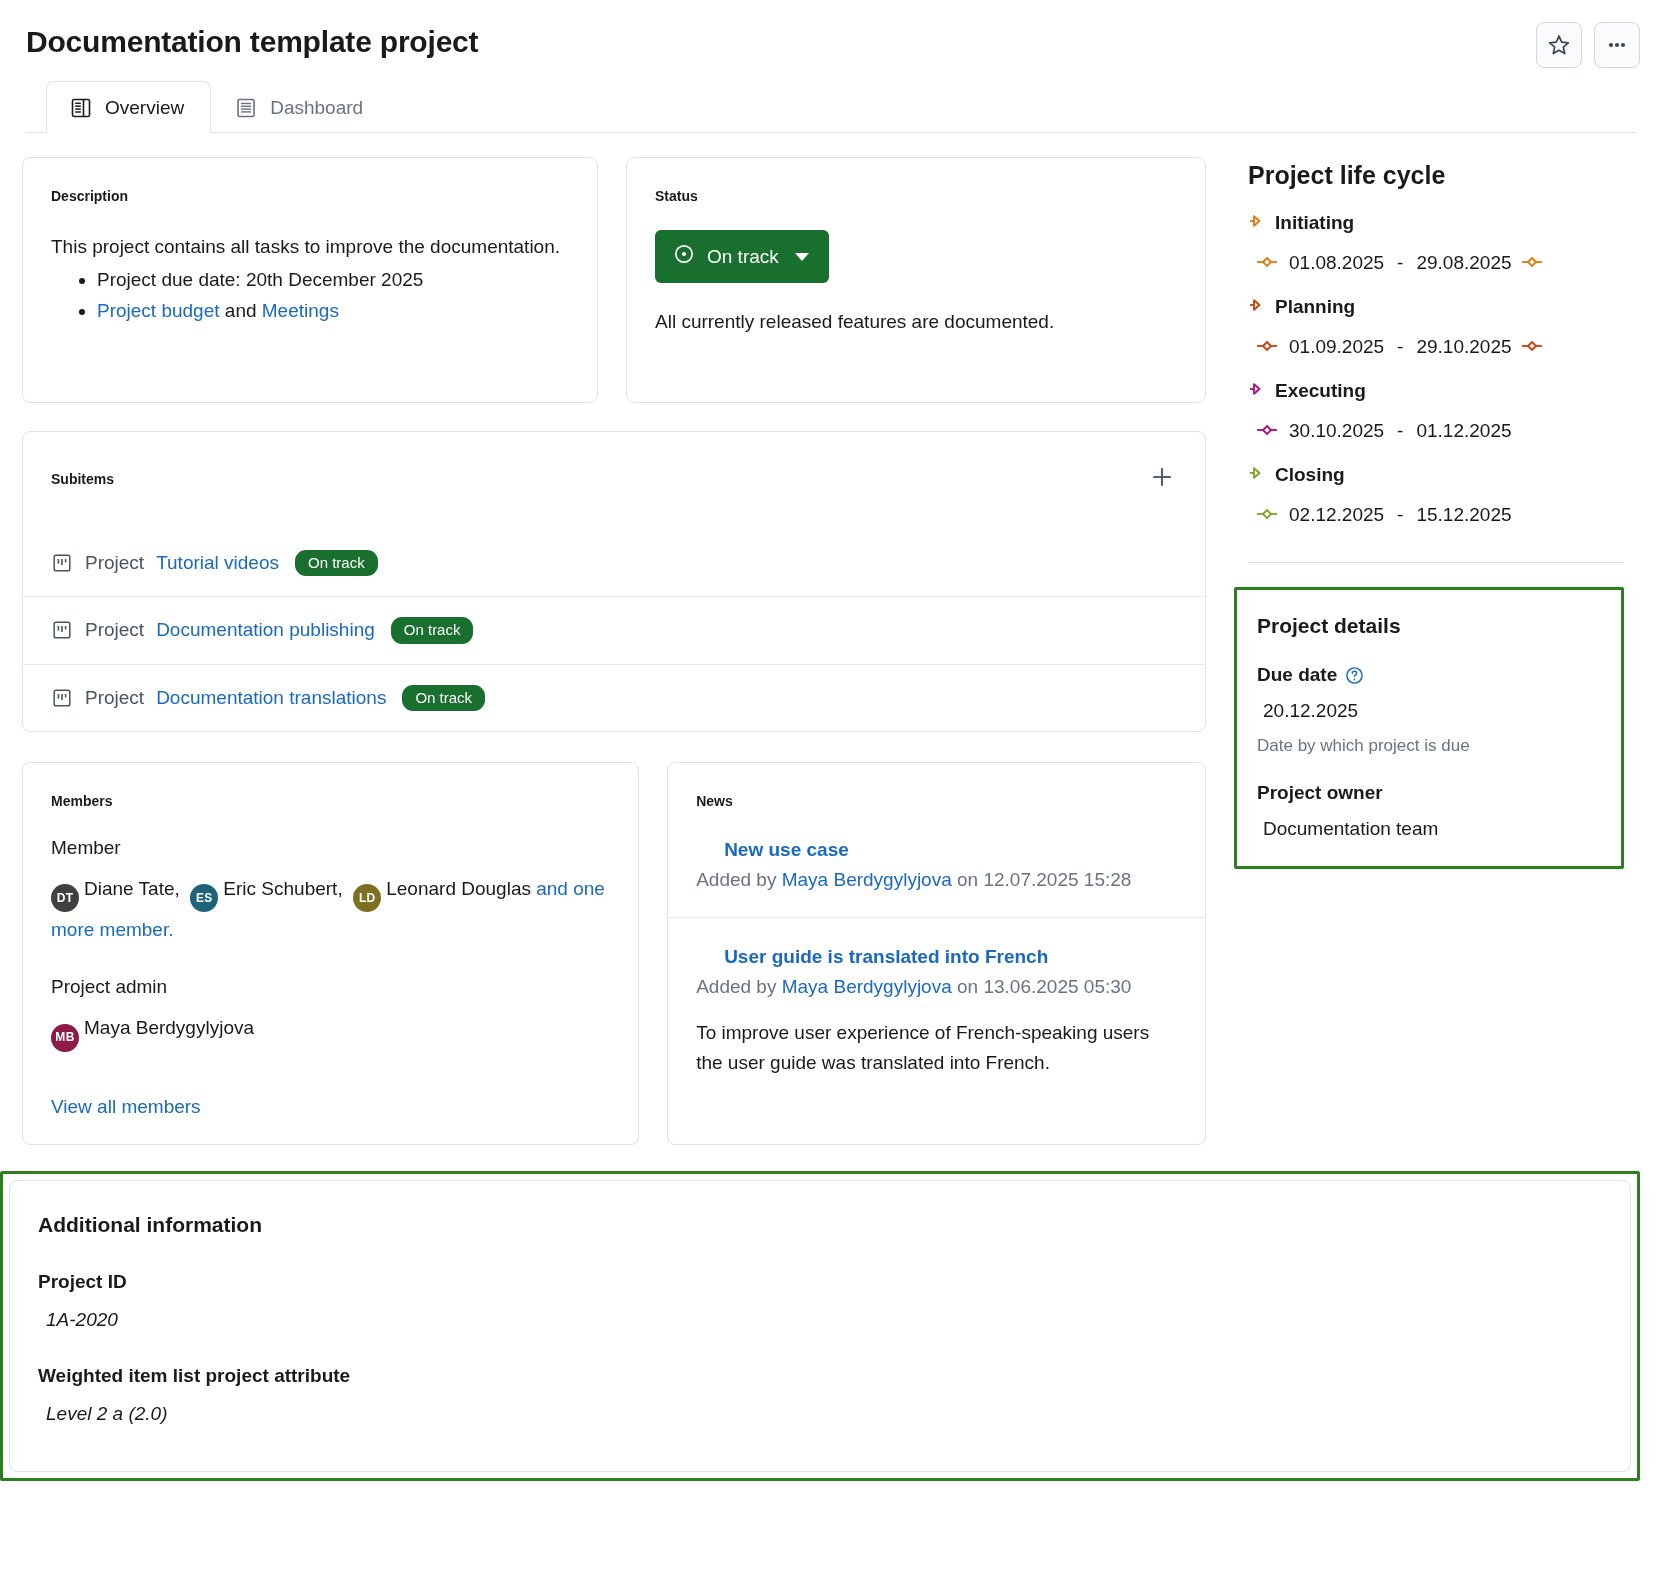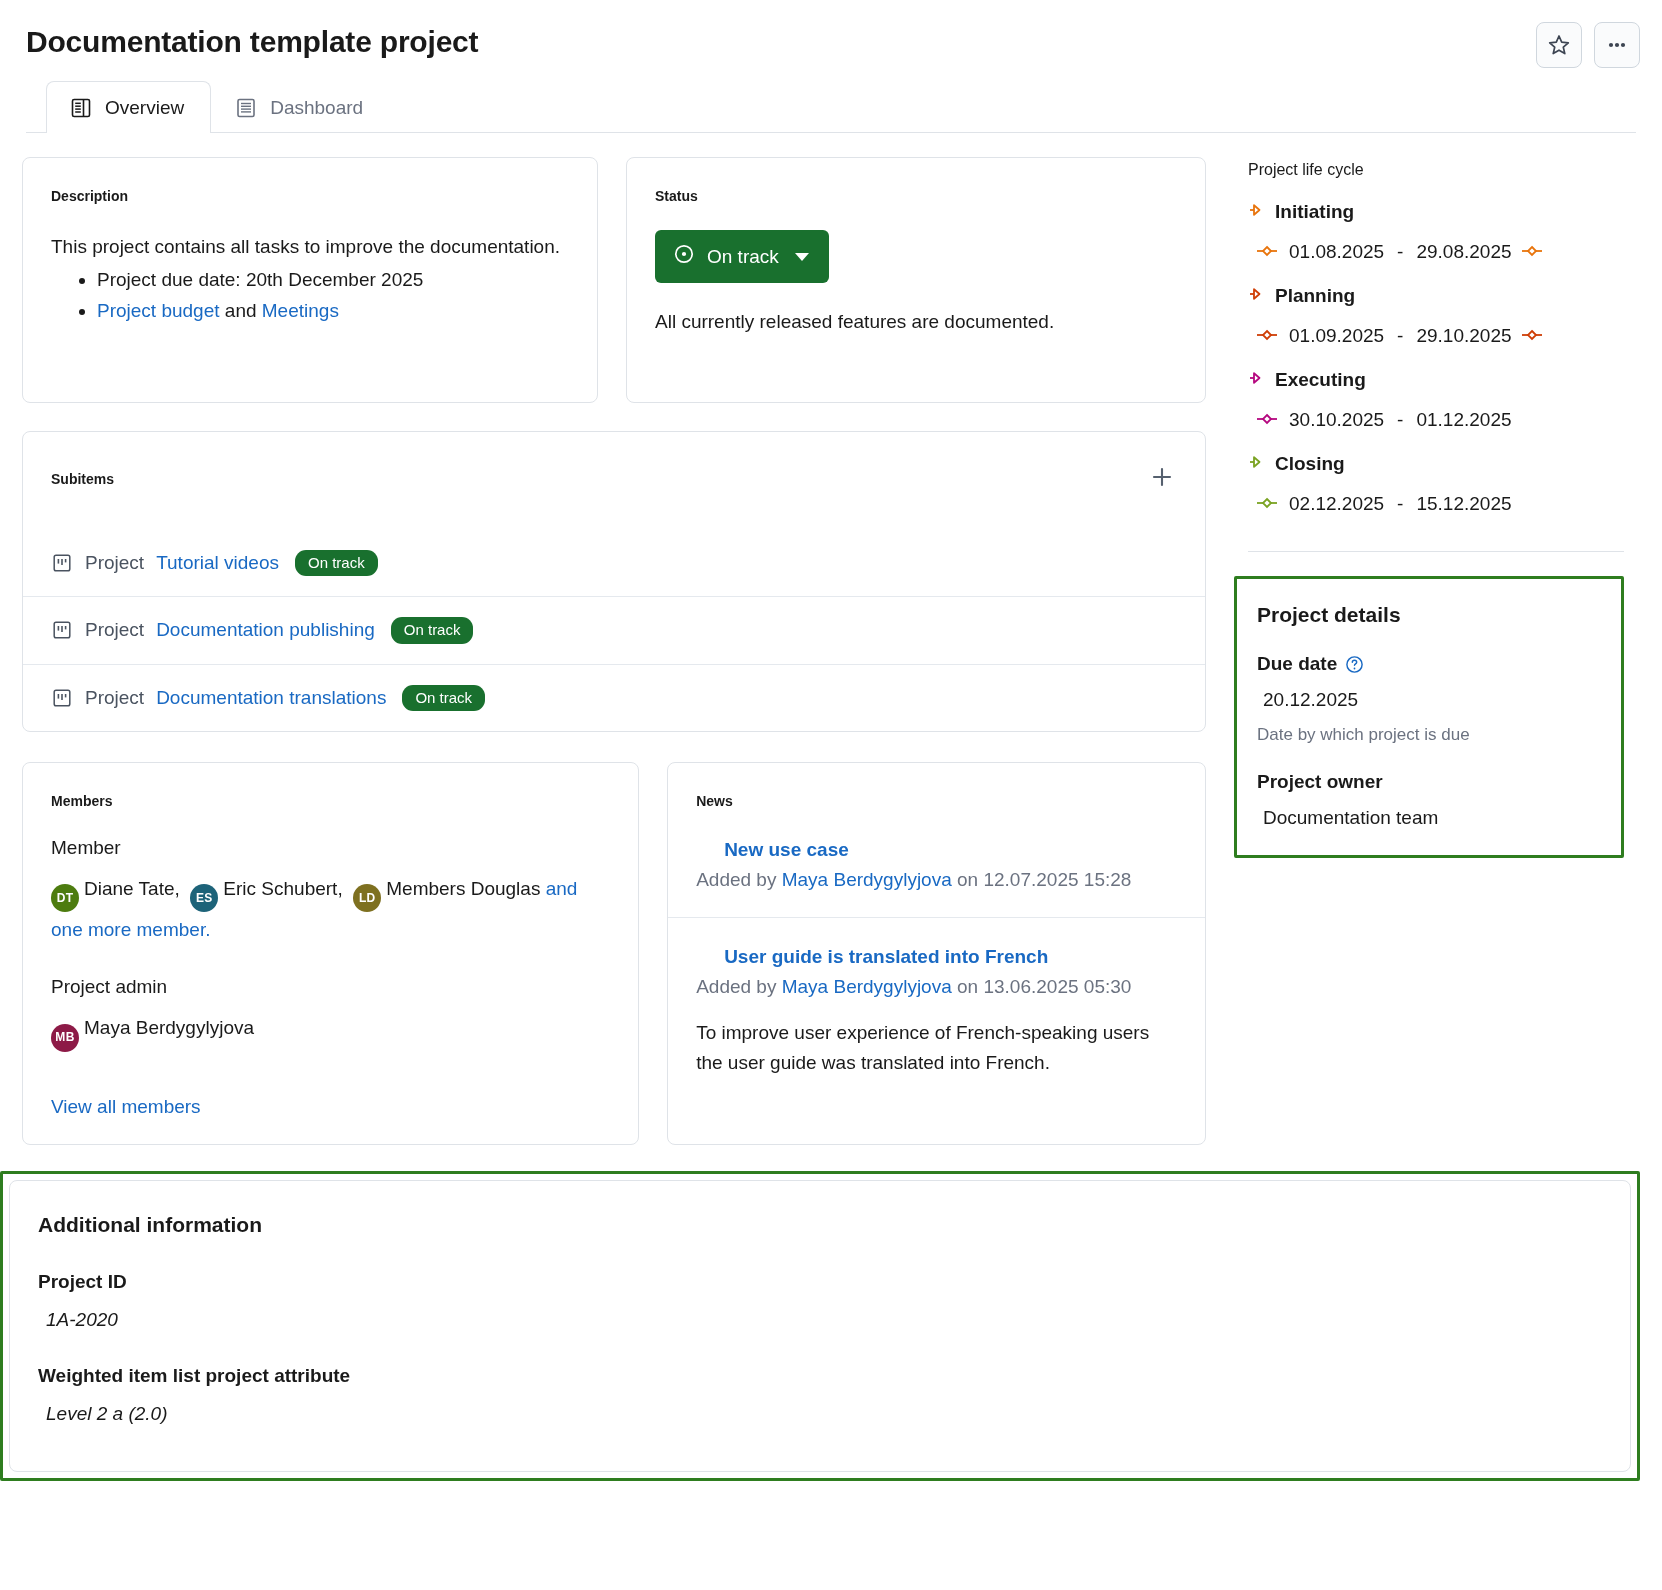--- a/index.html
+++ b/index.html
@@ -184,21 +184,21 @@
   .view-all { display: inline-block; margin-top: 44px; font-size: 19px; color: #1969c3; cursor: pointer; }
 
   .news-item { padding: 0 28px 26px 28px; }
   .news-item + .news-item { border-top: 1px solid #e5e9ee; padding-top: 28px; }
   .news-title { font-size: 19px; font-weight: bold; color: #1969c3; cursor: pointer; margin-top: 30px; display: block; margin-left: 28px; }
   .news-item + .news-item .news-title { margin-top: 0; }
   .news-meta { font-size: 19px; color: #6b7280; margin-top: 8px; }
   .news-body { font-size: 19px; color: #1a1a1a; line-height: 1.6; margin-top: 20px; }
 
   
-  .side-title { font-size: 16px; font-weight: normal; margin: 0 0 6px 14px; }
+  .side-title { font-size: 25px; font-weight: bold; margin: 0 0 6px 14px; }
   .phase { margin-left: 14px; }
   .phase-name {
     display: flex; align-items: center; gap: 9px;
     font-size: 19px; font-weight: bold; color: #1a1a1a;
     margin-top: 22px;
   }
   .phase-dates {
     display: flex; align-items: center; gap: 9px;
     font-size: 19px; color: #1a1a1a;
     margin-top: 18px; margin-left: 8px;
@@ -365,23 +365,23 @@
           </div>
         </div>
       </div>
 
       <div class="row3">
 
         <div class="card card-members">
           <h2 class="card-title">Members</h2>
           <div class="sub-label">Member</div>
           <div class="member-line">
-            <span class="avatar" style="background:#4d7c0f">DT</span><span>Diane Tate,</span>&nbsp;
+            <span class="avatar" style="background:#404040">DT</span><span>Diane Tate,</span>&nbsp;
             <span class="avatar" style="background:#1d6379">ES</span><span>Eric Schubert,</span>&nbsp;
-            <span class="avatar" style="background:#7e7020">LD</span><span>Members Douglas</span>
+            <span class="avatar" style="background:#7e7020">LD</span><span>Leonard Douglas</span>
             <span class="members-more">and one more member.</span>
           </div>
           <div class="sub-label">Project admin</div>
           <div class="member-line">
             <span class="avatar" style="background:#8d1a47">MB</span><span>Maya Berdygylyjova</span>
           </div>
           <span class="view-all">View all members</span>
         </div>
 
         <div class="card card-news">

